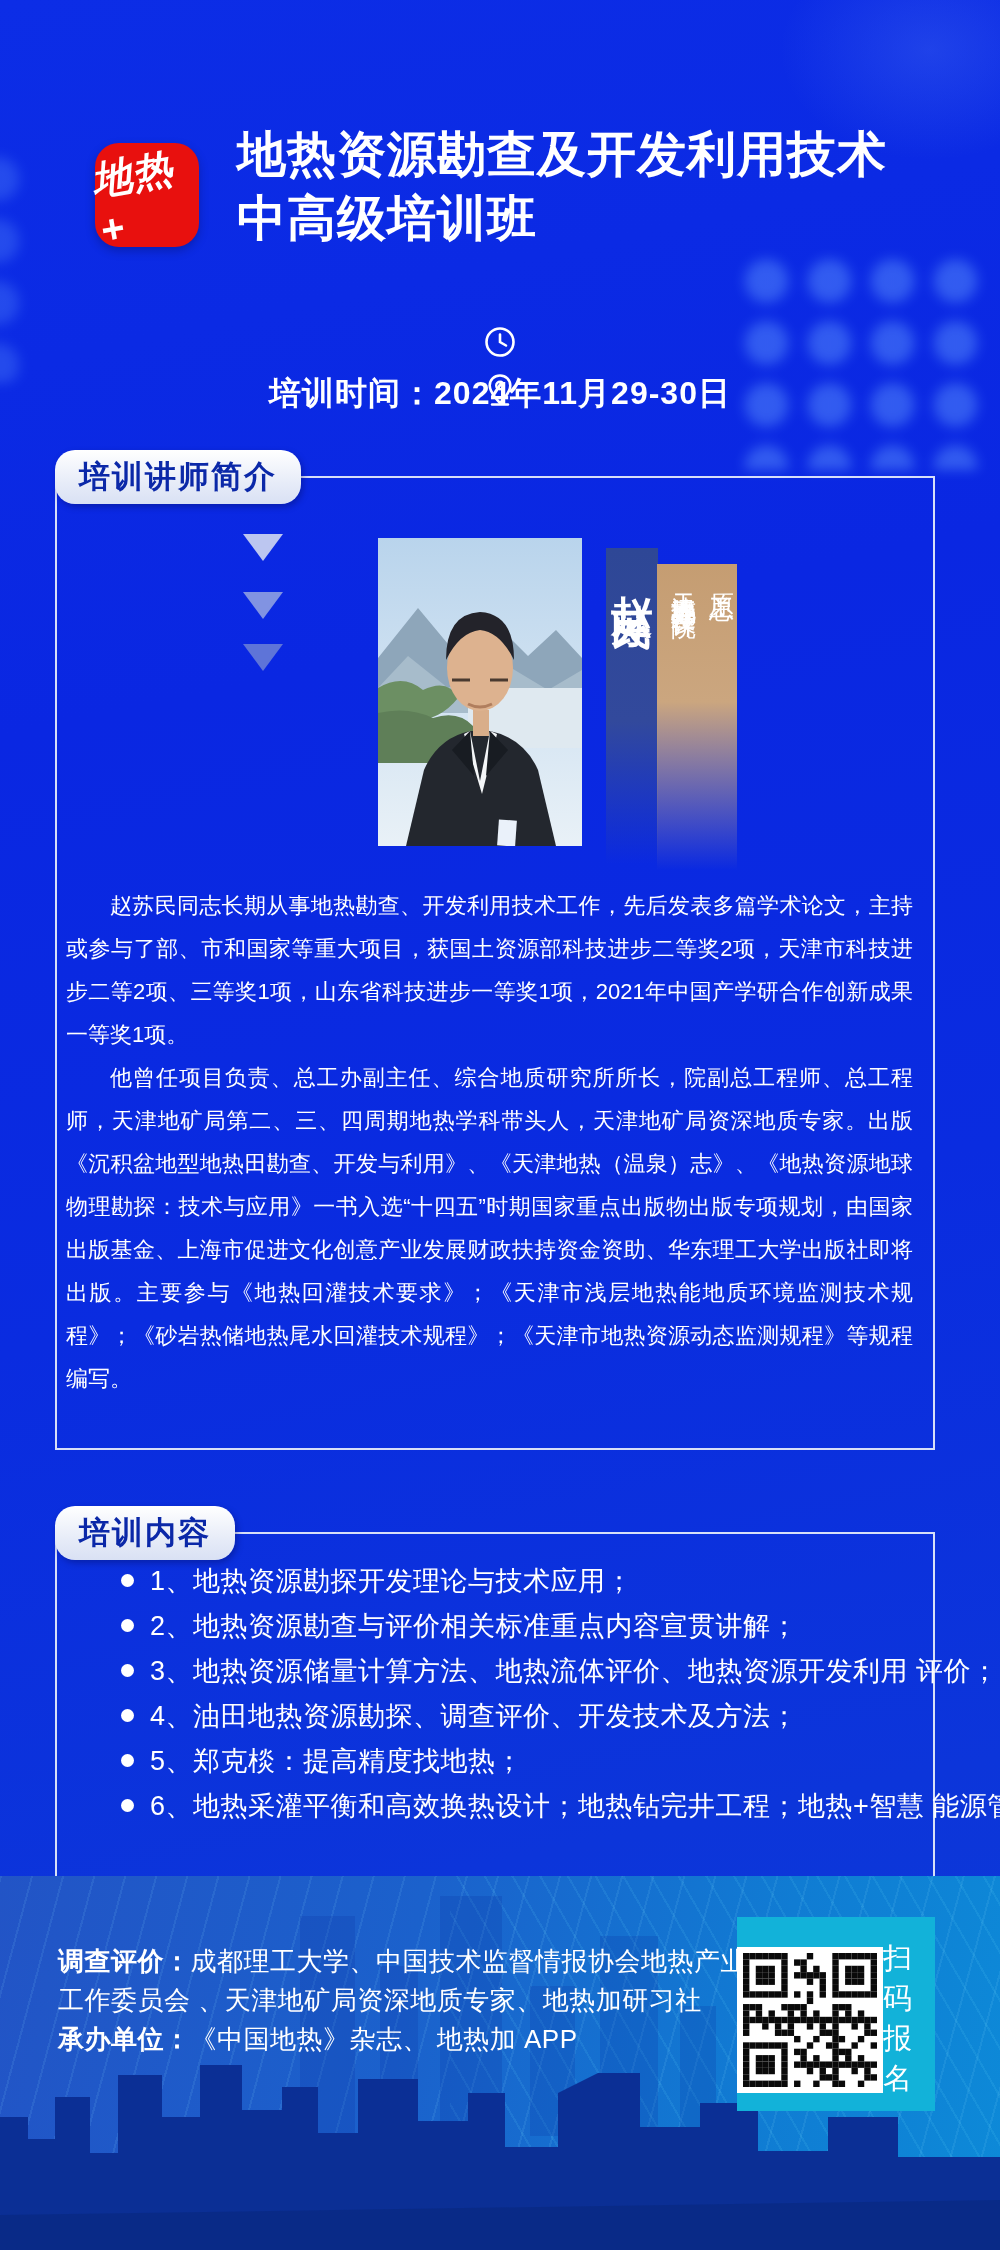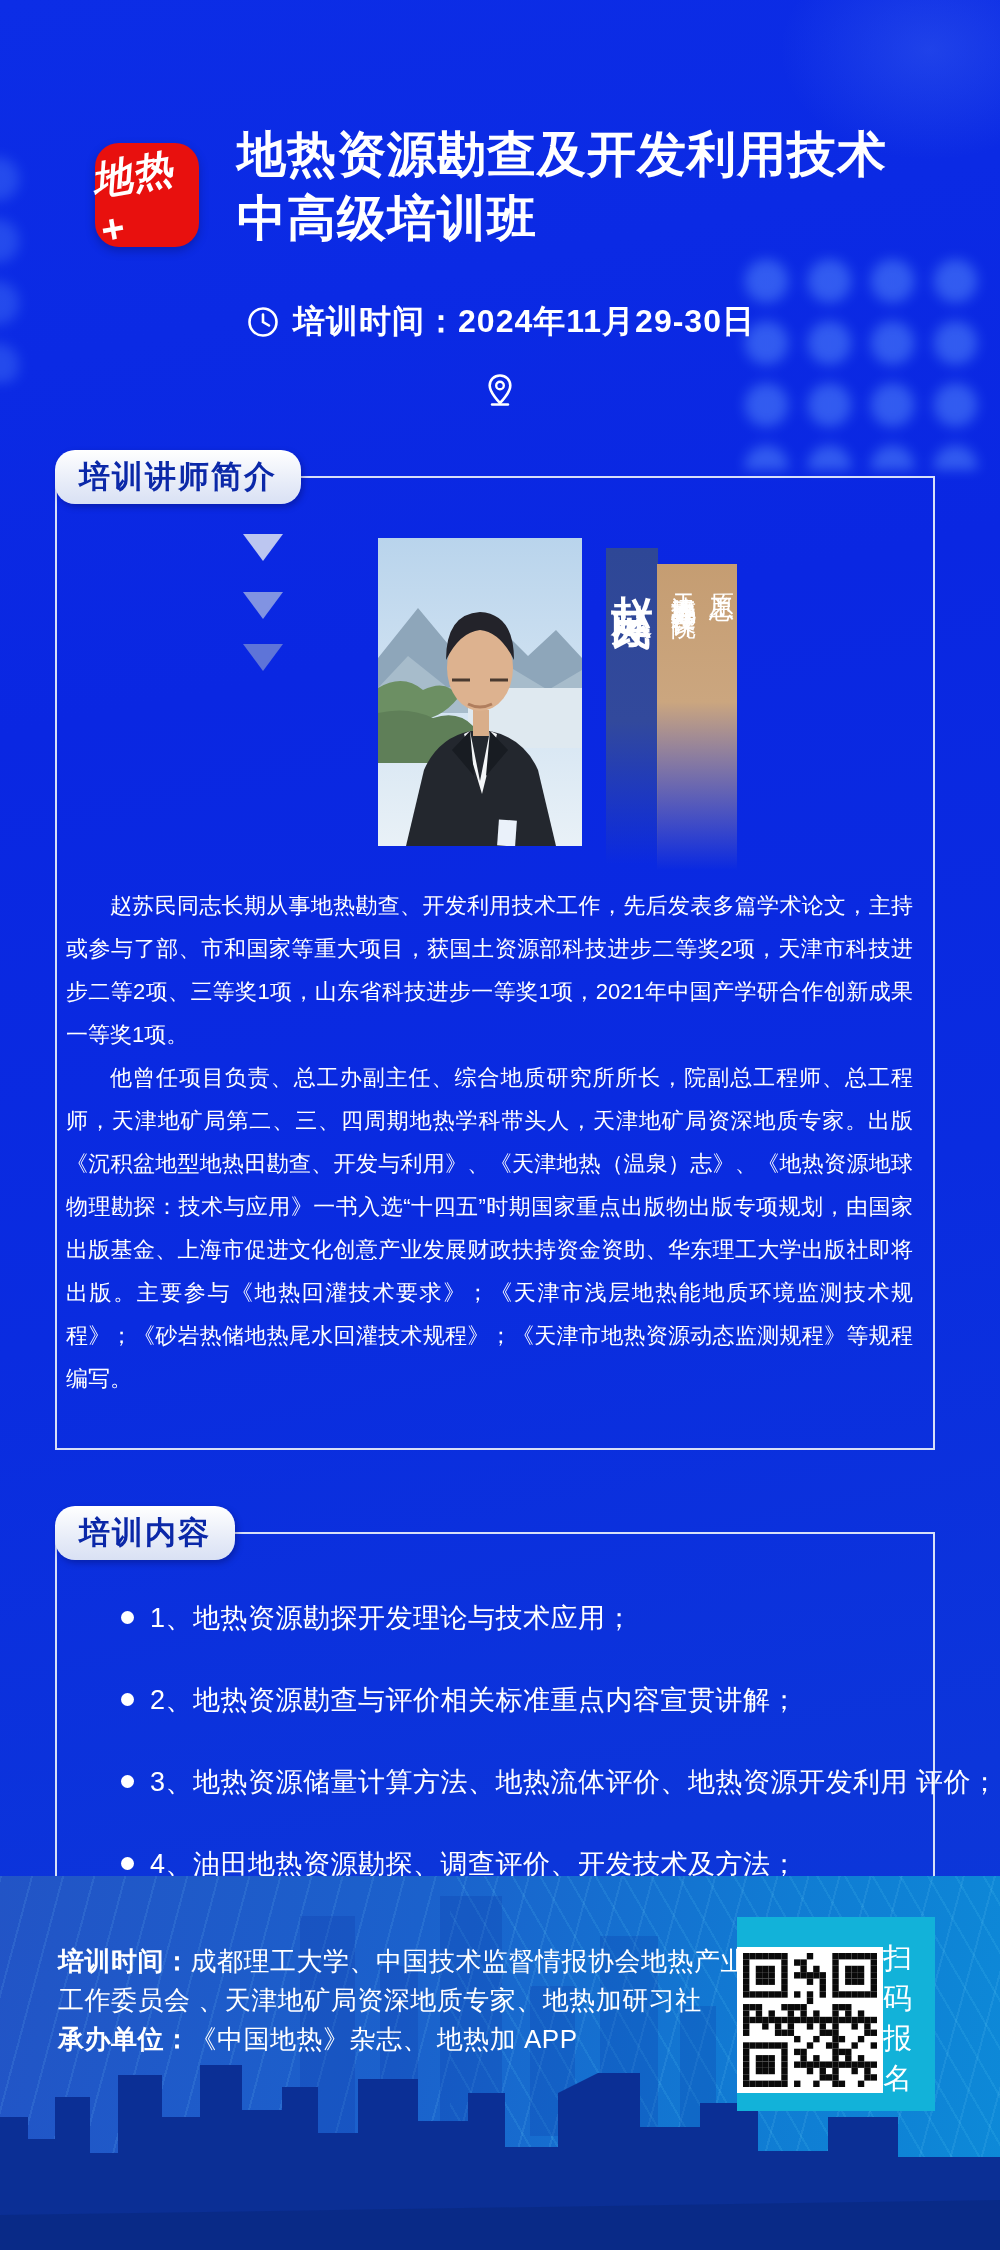--- a/index.html
+++ b/index.html
@@ -23,21 +23,21 @@
     position:absolute;left:95px;top:143px;width:104px;height:104px;border-radius:24px;
     background:#e8100e;display:flex;align-items:center;justify-content:center;
     box-shadow:0 4px 10px rgba(0,0,30,.25);
   }
   .logo span{
     font-size:40px;font-weight:700;font-style:italic;color:#fff;letter-spacing:1px;
     transform:rotate(-10deg);
   }
   .title{position:absolute;left:237px;top:122px;font-size:49px;font-weight:700;line-height:64px;letter-spacing:1px;}
   .info-row{position:absolute;left:0;width:100%;display:flex;align-items:center;justify-content:center;gap:12px;font-size:32px;font-weight:700;letter-spacing:1px;}
-  .row-time{top:300px;}
+  .row-time{top:324px;flex-direction:column;}
   .row-loc{top:372px;}
   .info-row svg{display:block;}
   
   .frame{position:absolute;left:55px;width:880px;border:2px solid rgba(233,239,250,.92);box-sizing:border-box;}
   .frame1{top:476px;height:974px;}
   .frame2{top:1532px;height:370px;}
   .badge{
     position:absolute;left:-2px;top:-28px;height:54px;padding:0 24px;border-radius:20px;
     background:linear-gradient(180deg,#ffffff 0%,#e7ecf8 60%,#d9e1f4 100%);
     display:flex;align-items:center;box-shadow:2px 3px 6px rgba(3,10,80,.35);
@@ -61,21 +61,21 @@
     position:absolute;left:600px;top:86px;width:80px;height:306px;
     background:linear-gradient(180deg,#c59d72 0%,#cba67f 45%,rgba(203,166,127,0) 100%);
     box-sizing:border-box;padding:10px 8px;
   }
   .goldband .vert{font-size:25px;line-height:38px;letter-spacing:2px;color:#fff;height:100%;}
   .goldband .vert div{margin:0;}
   .bio{position:absolute;left:9px;right:20px;top:406px;font-size:22px;line-height:43px;text-align:justify;}
   .bio p{margin:0;text-indent:2em;}
   
   .list{position:absolute;left:64px;right:14px;top:24px;}
-  .list .row{display:flex;align-items:center;height:45px;gap:16px;font-size:27px;letter-spacing:.5px;white-space:nowrap;margin-top:37px;}
+  .list .row{display:flex;align-items:center;height:45px;gap:16px;font-size:27px;letter-spacing:.5px;white-space:nowrap;}
   .dot{width:13px;height:13px;border-radius:50%;background:#fff;flex:0 0 13px;}
   
   .footer{
     position:absolute;left:0;top:1876px;width:1000px;height:374px;
     background:linear-gradient(100deg,#2254c6 0%,#1b61cc 40%,#107cd3 75%,#0d8ad8 100%);
   }
   .streaks{
     position:absolute;inset:0;pointer-events:none;
     background:repeating-linear-gradient(105deg,rgba(140,225,255,.10) 0 2px,rgba(140,225,255,0) 2px 30px);
   }
@@ -224,21 +224,21 @@
         <rect x="600" y="60" width="58" height="200"></rect>
         <rect x="680" y="130" width="36" height="130"></rect>
       </g>
     </svg>
     <svg class="skyline" viewBox="0 0 1000 195" preserveAspectRatio="none">
       <path fill="#0b2f95" d="M0 120 L0 62 L28 62 L28 84 L55 84 L55 42 L90 42 L90 98 L118 98 L118 20 L162 20 L162 62 L200 62 L200 10 L242 10 L242 55 L282 55 L282 32 L318 32 L318 78 L358 78 L358 24 L418 24 L418 66 L468 66 L468 38 L505 38 L505 92 L558 92 L558 38 L598 18 L640 18 L640 72 L700 72 L700 48 L758 48 L758 96 L828 96 L828 62 L898 62 L898 102 L1000 102 L1000 195 L0 195 Z"></path>
       <path fill="#09287f" opacity="0.6" d="M0 160 L1000 145 L1000 195 L0 195 Z"></path>
     </svg>
 
     <div class="orgs">
-      <p><span class="lbl">培训时间：</span><span>成都理工大学、中国技术监督情报协会地热产业工作委员会 、天津地矿局资深地质专家、地热加研习社</span></p>
+      <p><span class="lbl">调查评价：</span><span>成都理工大学、中国技术监督情报协会地热产业工作委员会 、天津地矿局资深地质专家、地热加研习社</span></p>
       <p class="p2"><span class="lbl">承办单位：</span><span>《中国地热》杂志、 地热加 APP</span></p>
     </div>
 
     <div class="qr-card">
       <div class="qr-box">
         <svg id="qr-svg" viewBox="0 0 126 126">
             <rect x="0" y="0" width="6" height="6"></rect>
             <rect x="6" y="0" width="6" height="6"></rect>
             <rect x="12" y="0" width="6" height="6"></rect>
             <rect x="18" y="0" width="6" height="6"></rect>

